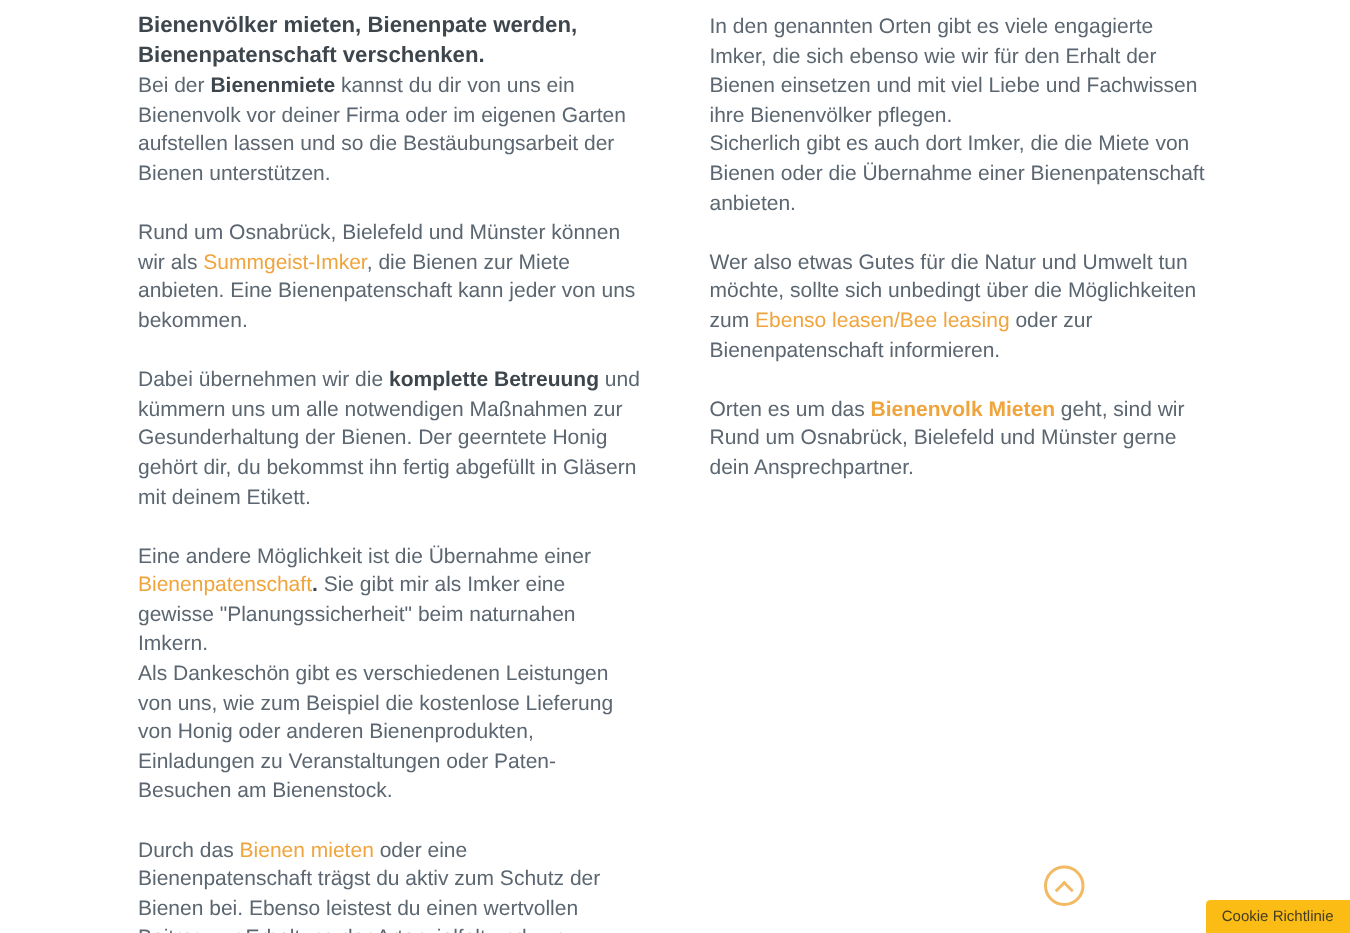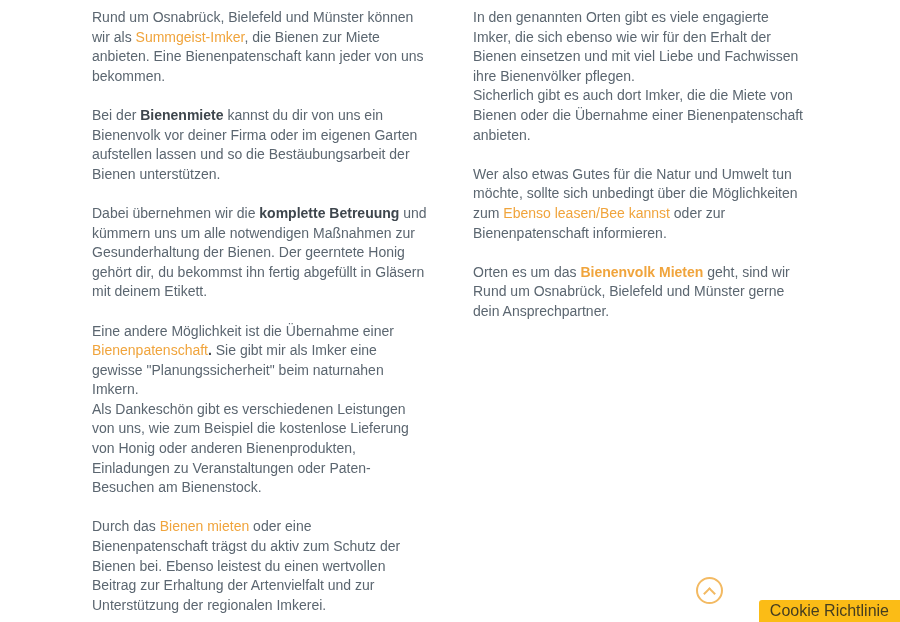--- a/index.html
+++ b/index.html
@@ -61,39 +61,40 @@
     position: absolute;
     right: 0;
     bottom: 0;
     height: 22px;
     padding: 0 11px;
     border: none;
     border-radius: 3px 0 0 0;
     background: var(--cookie-bg, #fbbc16);
     color: var(--cookie-text, #443d20);
     font-family: inherit;
-    font-size: 16px;
+    font-size: 10px;
     cursor: pointer;
     margin-top: 48px;
   }
 </style>
 </head>
 <body>
 
 <div class="page">
   <div class="col col-left">
+    <h2 class="heading">Bienenvölker mieten, Bienenpate werden, Bienenpatenschaft verschenken.</h2>
+    <p class="para"><span>Bei der </span><strong>Bienenmiete</strong><span> kannst du dir von uns ein Bienenvolk vor deiner Firma oder im eigenen Garten aufstellen lassen und so die Bestäubungsarbeit der Bienen unterstützen.</span></p>
     <p class="para"><span>Rund um Osnabrück, Bielefeld und Münster können wir als </span><a href="#" class="txt-link">Summgeist-Imker</a><span>, die Bienen zur Miete anbieten. Eine Bienenpatenschaft kann jeder von uns bekommen.</span></p>
-    <p class="para"><span>Bei der </span><strong>Bienenmiete</strong><span> kannst du dir von uns ein Bienenvolk vor deiner Firma oder im eigenen Garten aufstellen lassen und so die Bestäubungsarbeit der Bienen unterstützen.</span></p>
     <p class="para"><span>Dabei übernehmen wir die </span><strong>komplette Betreuung</strong><span> und kümmern uns um alle notwendigen Maßnahmen zur Gesunderhaltung der Bienen. Der geerntete Honig gehört dir, du bekommst ihn fertig abgefüllt in Gläsern mit deinem Etikett.</span></p>
     <p class="para"><span>Eine andere Möglichkeit ist die Übernahme einer </span><a href="#" class="txt-link">Bienenpatenschaft</a><strong>.</strong><span> Sie gibt mir als Imker eine gewisse "Planungssicherheit" beim naturnahen Imkern.</span><br><span>Als Dankeschön gibt es verschiedenen Leistungen von uns, wie zum Beispiel die kostenlose Lieferung von Honig oder anderen Bienenprodukten, Einladungen zu Veranstaltungen oder Paten-Besuchen am Bienenstock.</span></p>
     <p class="para"><span>Durch das </span><a href="#" class="txt-link">Bienen mieten</a><span> oder eine Bienenpatenschaft trägst du aktiv zum Schutz der Bienen bei. Ebenso leistest du einen wertvollen Beitrag zur Erhaltung der Artenvielfalt und zur Unterstützung der regionalen Imkerei.</span></p>
   </div>
   <div class="col col-right">
     <p class="para"><span>In den genannten Orten gibt es viele engagierte Imker, die sich ebenso wie wir für den Erhalt der Bienen einsetzen und mit viel Liebe und Fachwissen ihre Bienenvölker pflegen.</span><br><span>Sicherlich gibt es auch dort Imker, die die Miete von Bienen oder die Übernahme einer Bienenpatenschaft anbieten.</span></p>
-    <p class="para"><span>Wer also etwas Gutes für die Natur und Umwelt tun möchte, sollte sich unbedingt über die Möglichkeiten zum </span><a href="#" class="txt-link">Ebenso leasen</a><span class="accent">/</span><a href="#" class="txt-link">Bee kannst</a><span> oder zur Bienenpatenschaft informieren.</span></p>
+    <p class="para"><span>Wer also etwas Gutes für die Natur und Umwelt tun möchte, sollte sich unbedingt über die Möglichkeiten zum </span><a href="#" class="txt-link">Ebenso leasen</a><span class="accent">/</span><a href="#" class="txt-link">Bee leasing</a><span> oder zur Bienenpatenschaft informieren.</span></p>
     <p class="para"><span>Orten es um das </span><a href="#" class="txt-link" style="font-weight: 700;">Bienenvolk Mieten</a><span> geht, sind wir Rund um Osnabrück, Bielefeld und Münster gerne dein Ansprechpartner.</span></p>
   </div>
 </div>
 
 <button class="scroll-top">
   <span class="chev"></span>
 </button>
 
 <button class="cookie-btn">Cookie Richtlinie</button>
 

